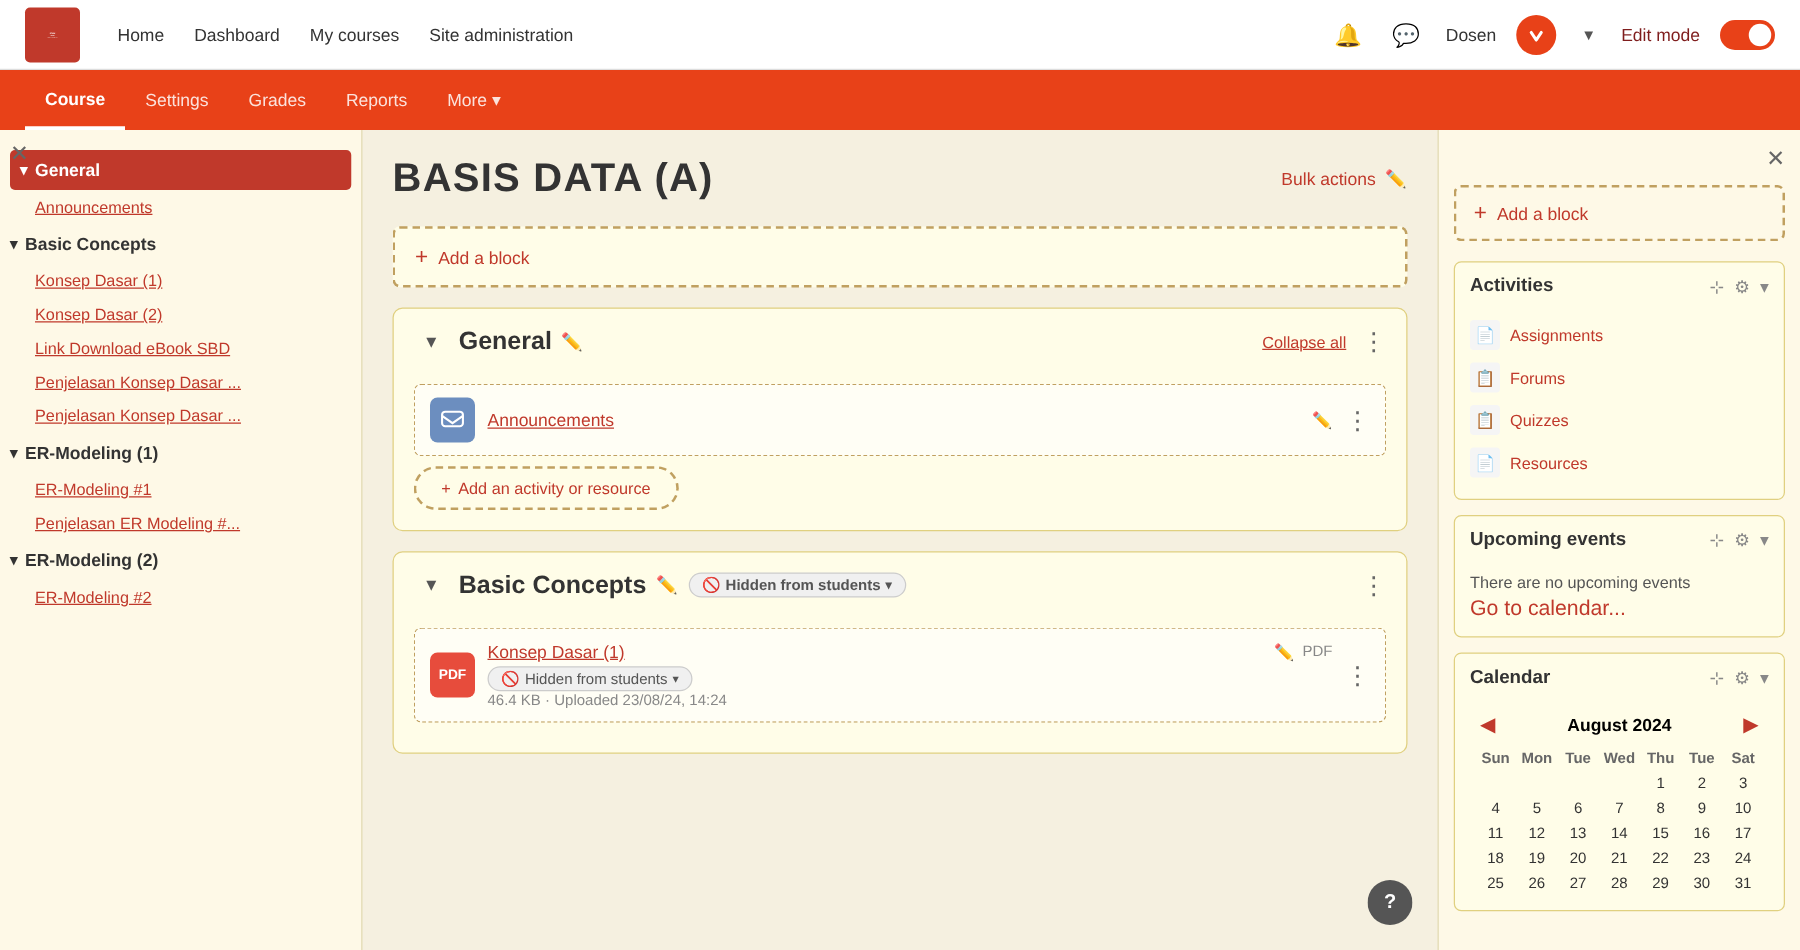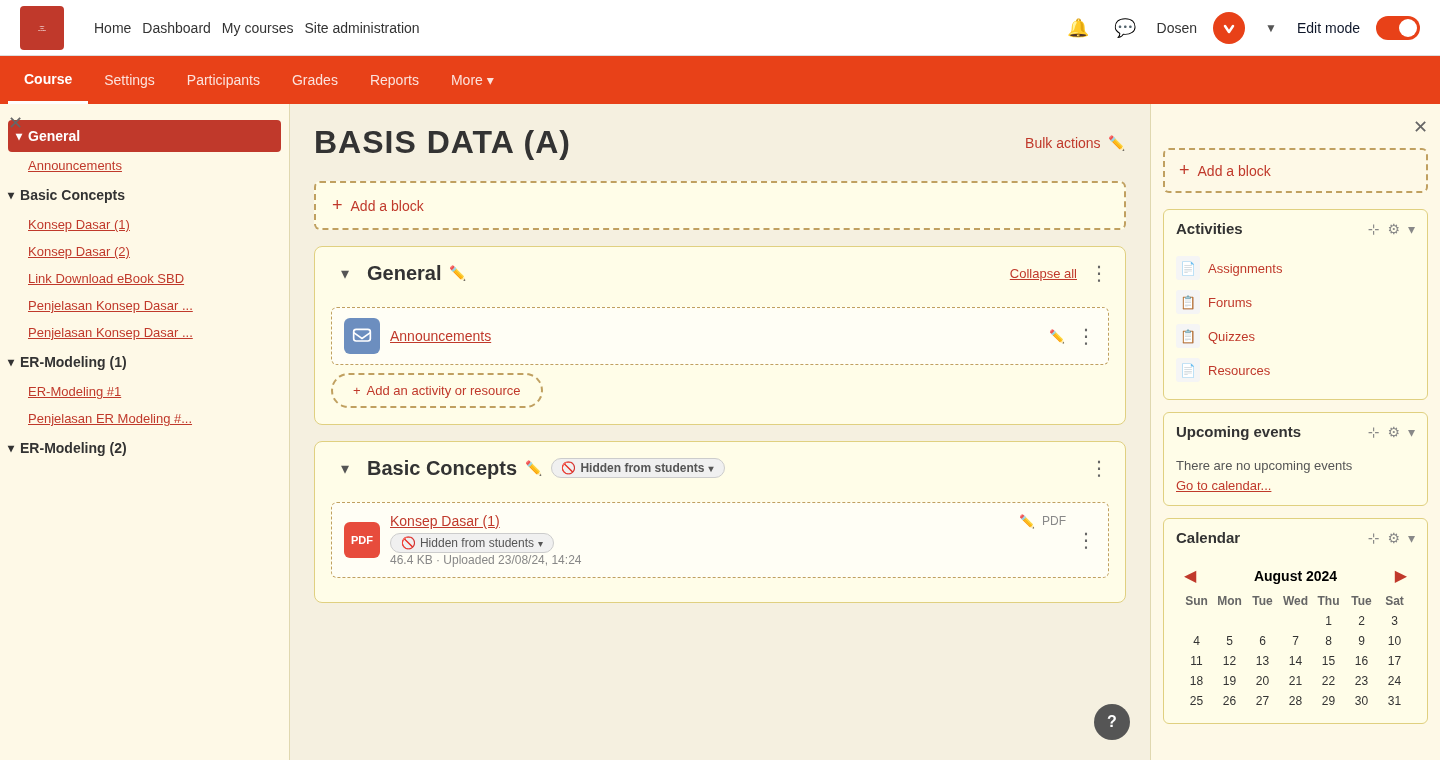--- a/index.html
+++ b/index.html
@@ -31,21 +31,21 @@
       color: #fff;
       font-size: 9px;
       font-weight: bold;
       text-align: center;
       line-height: 1.2;
       padding: 18px;
     }
     .top-nav-links {
       display: flex;
       align-items: center;
-      gap: 11px;
+      gap: 24px;
       flex: 1;
     }
     .top-nav-links a {
       text-decoration: none;
       color: #333;
       font-size: 14px;
       cursor: pointer;
     }
     .top-nav-right {
       display: flex;
@@ -73,21 +73,21 @@
       border-radius: 50%;
       display: flex;
       align-items: center;
       justify-content: center;
       color: #fff;
       font-size: 16px;
       cursor: pointer;
     }
     .edit-mode-label {
       font-size: 14px;
-      color: #0f172a;
+      color: #7f1d1d;
     }
     .toggle-switch {
       width: 44px;
       height: 24px;
       background: #e84118;
       border-radius: 12px;
       position: relative;
       cursor: pointer;
     }
     .toggle-switch::after {
@@ -99,21 +99,21 @@
       height: 18px;
       background: #fff;
       border-radius: 50%;
     }
 
     
     .secondary-nav {
       background: #e84118;
       display: flex;
       align-items: flex-end;
-      padding: 0 8px;
+      padding: 0 20px;
       height: 48px;
     }
     .secondary-nav a {
       text-decoration: none;
       color: rgba(255,255,255,0.85);
       font-size: 14px;
       padding: 0 16px;
       height: 48px;
       display: flex;
       align-items: center;
@@ -464,23 +464,22 @@
       font-size: 13px;
       color: #c0392b;
     }
     .upcoming-text {
       font-size: 13px;
       color: #555;
       padding: 4px 0;
     }
     .go-calendar {
       color: #c0392b;
-      font-size: 13px;
-      cursor: pointer;
-      text-decoration: underline;
+      font-size: 17px;
+      cursor: pointer;
     }
     .calendar-header {
       display: flex;
       align-items: center;
       justify-content: space-between;
       padding: 6px 8px;
       font-size: 14px;
       font-weight: 600;
     }
     .cal-nav-btn {
@@ -561,21 +560,20 @@
     </div>
     <button class="icon-btn" style="font-size:12px; color:#555;">▼</button>
     <span class="edit-mode-label">Edit mode</span>
     <div class="toggle-switch"></div>
   </div>
 </div>
 
 <div class="secondary-nav">
   <a class="active">Course</a>
   <a>Settings</a>
-  <a>Participants</a>
   <a>Grades</a>
   <a>Reports</a>
   <a>More ▾</a>
 </div>
 
 <div class="main-layout">
 
   <div class="sidebar">
     <button class="sidebar-close">✕</button>
     <div class="sidebar-scroll">
@@ -600,20 +598,21 @@
         <span class="chevron">▾</span>
         <span>ER-Modeling (1)</span>
       </div>
       <div class="sidebar-item">ER-Modeling #1</div>
       <div class="sidebar-item">Penjelasan ER Modeling #...</div>
 
       <div class="sidebar-section-header">
         <span class="chevron">▾</span>
         <span>ER-Modeling (2)</span>
       </div>
+      <div class="sidebar-item">ER-Modeling #2</div>
     </div>
   </div>
 
   <div class="content-area">
     <div class="content-header">
       <h1 class="page-title">BASIS DATA (A)</h1>
       <button class="bulk-actions-btn">
         <span>Bulk actions</span>
         <span>✏️</span>
       </button>

